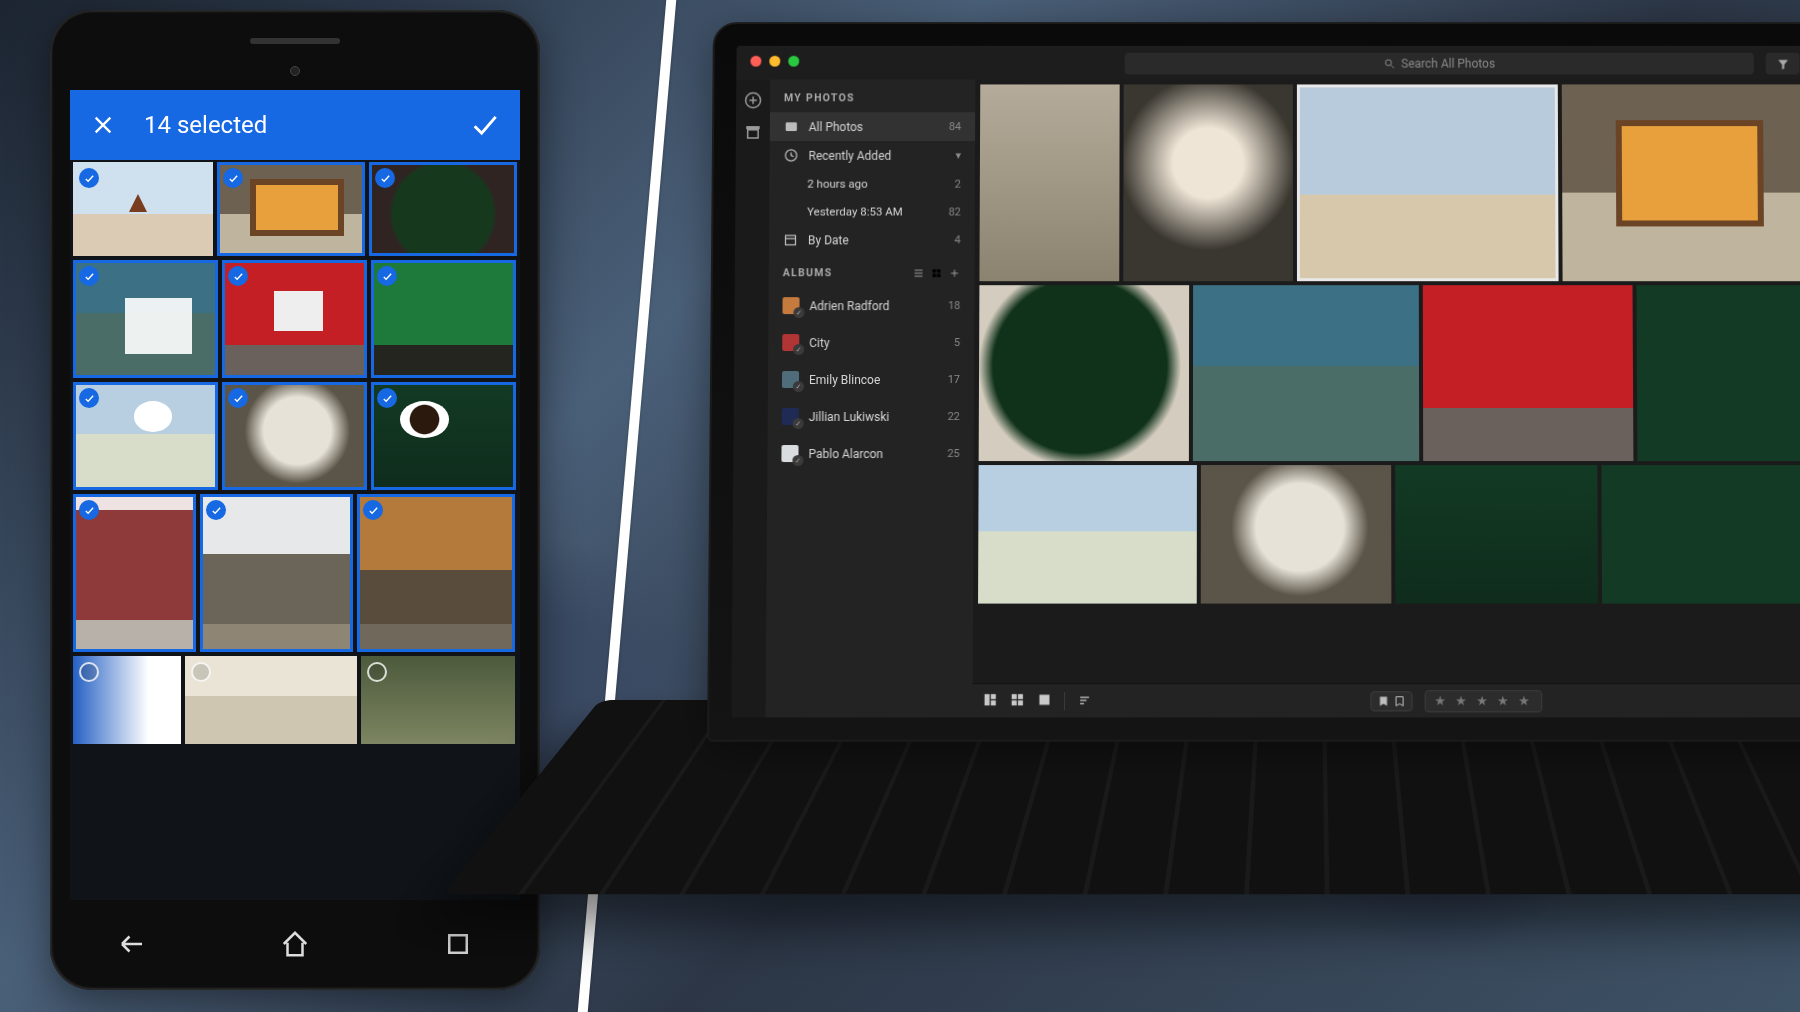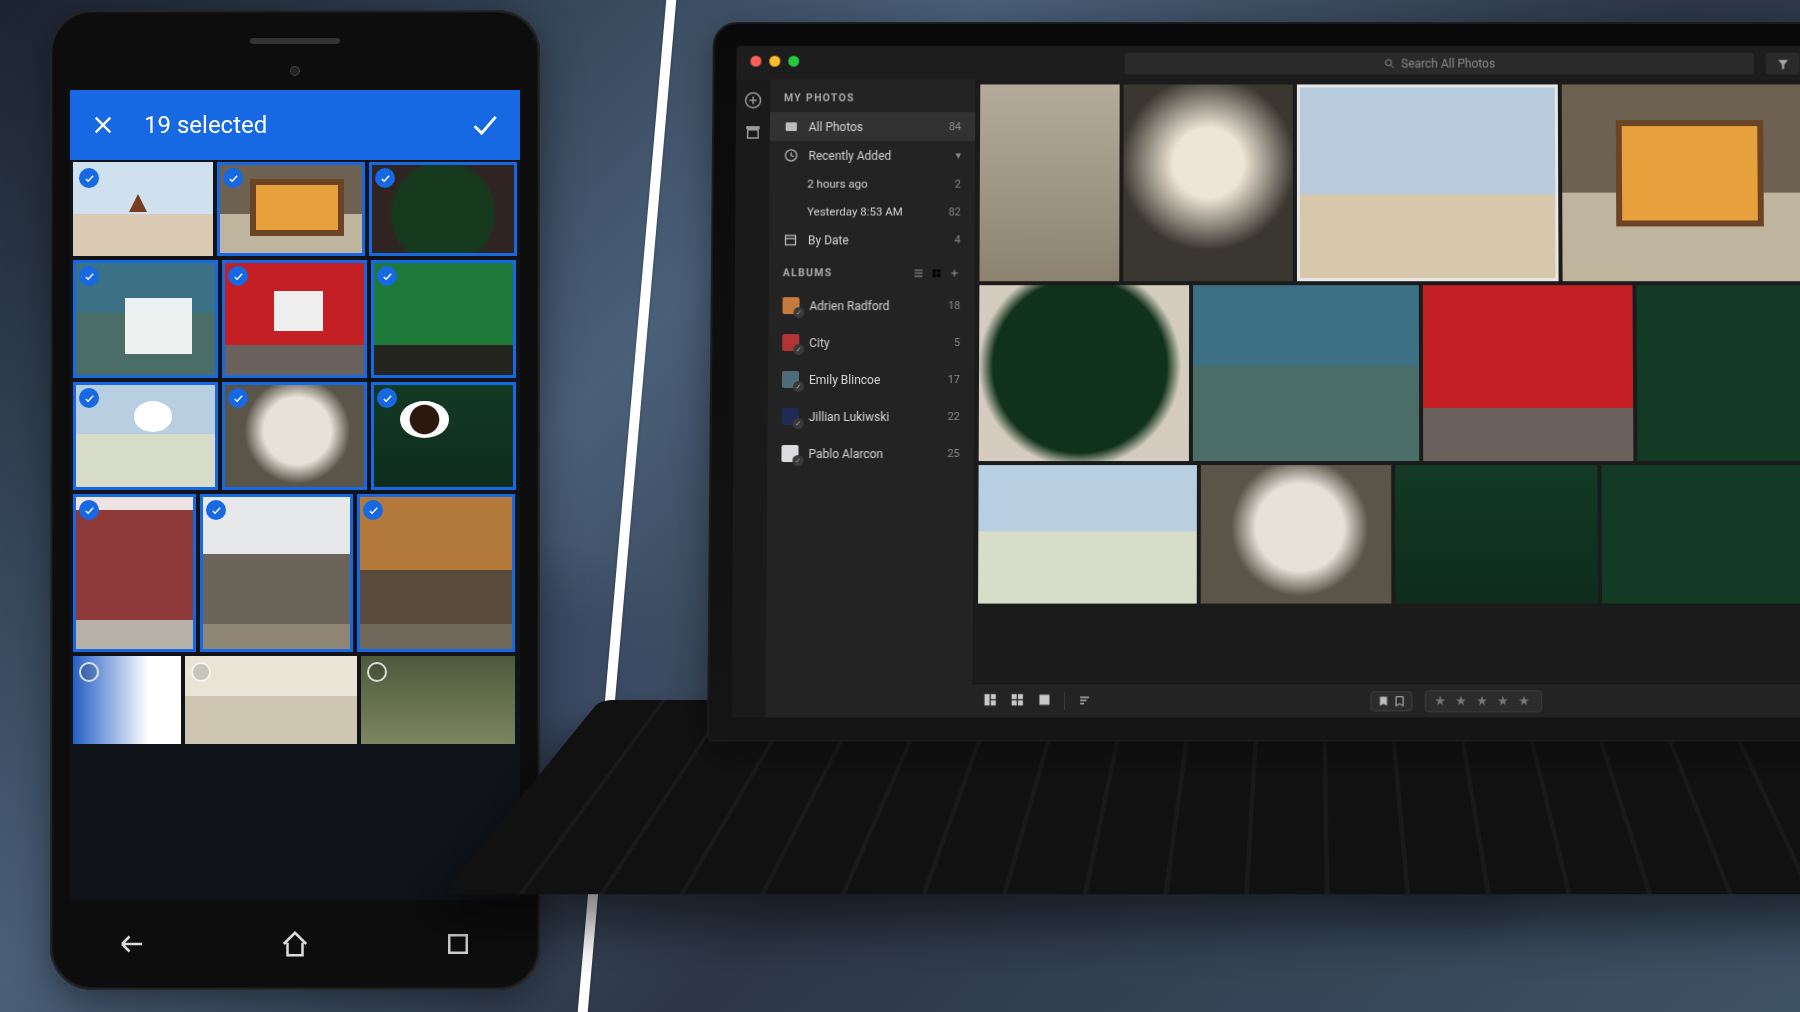--- a/index.html
+++ b/index.html
@@ -175,21 +175,21 @@
 
   <div class="phone">
     <div class="phone-camera"></div>
     <div class="phone-screen">
       <div class="m-topbar">
         <span class="close">
           <svg viewBox="0 0 24 24">
               <path d="M4 4 L20 20 M20 4 L4 20"></path>
             </svg>
         </span>
-        <span class="m-title">19 selected</span>
+        <span class="m-title">14 selected</span>
         <span class="m-check">
           <svg viewBox="0 0 24 24">
               <path d="M4 13 L10 19 L22 5"></path>
             </svg>
         </span>
       </div>
       <div class="m-grid" id="m-grid">
           <div class="m-row">
             <div class="m-cell sel" style="width: 140px; height: 94px;">
               <div class="thumb t-jump"></div>

